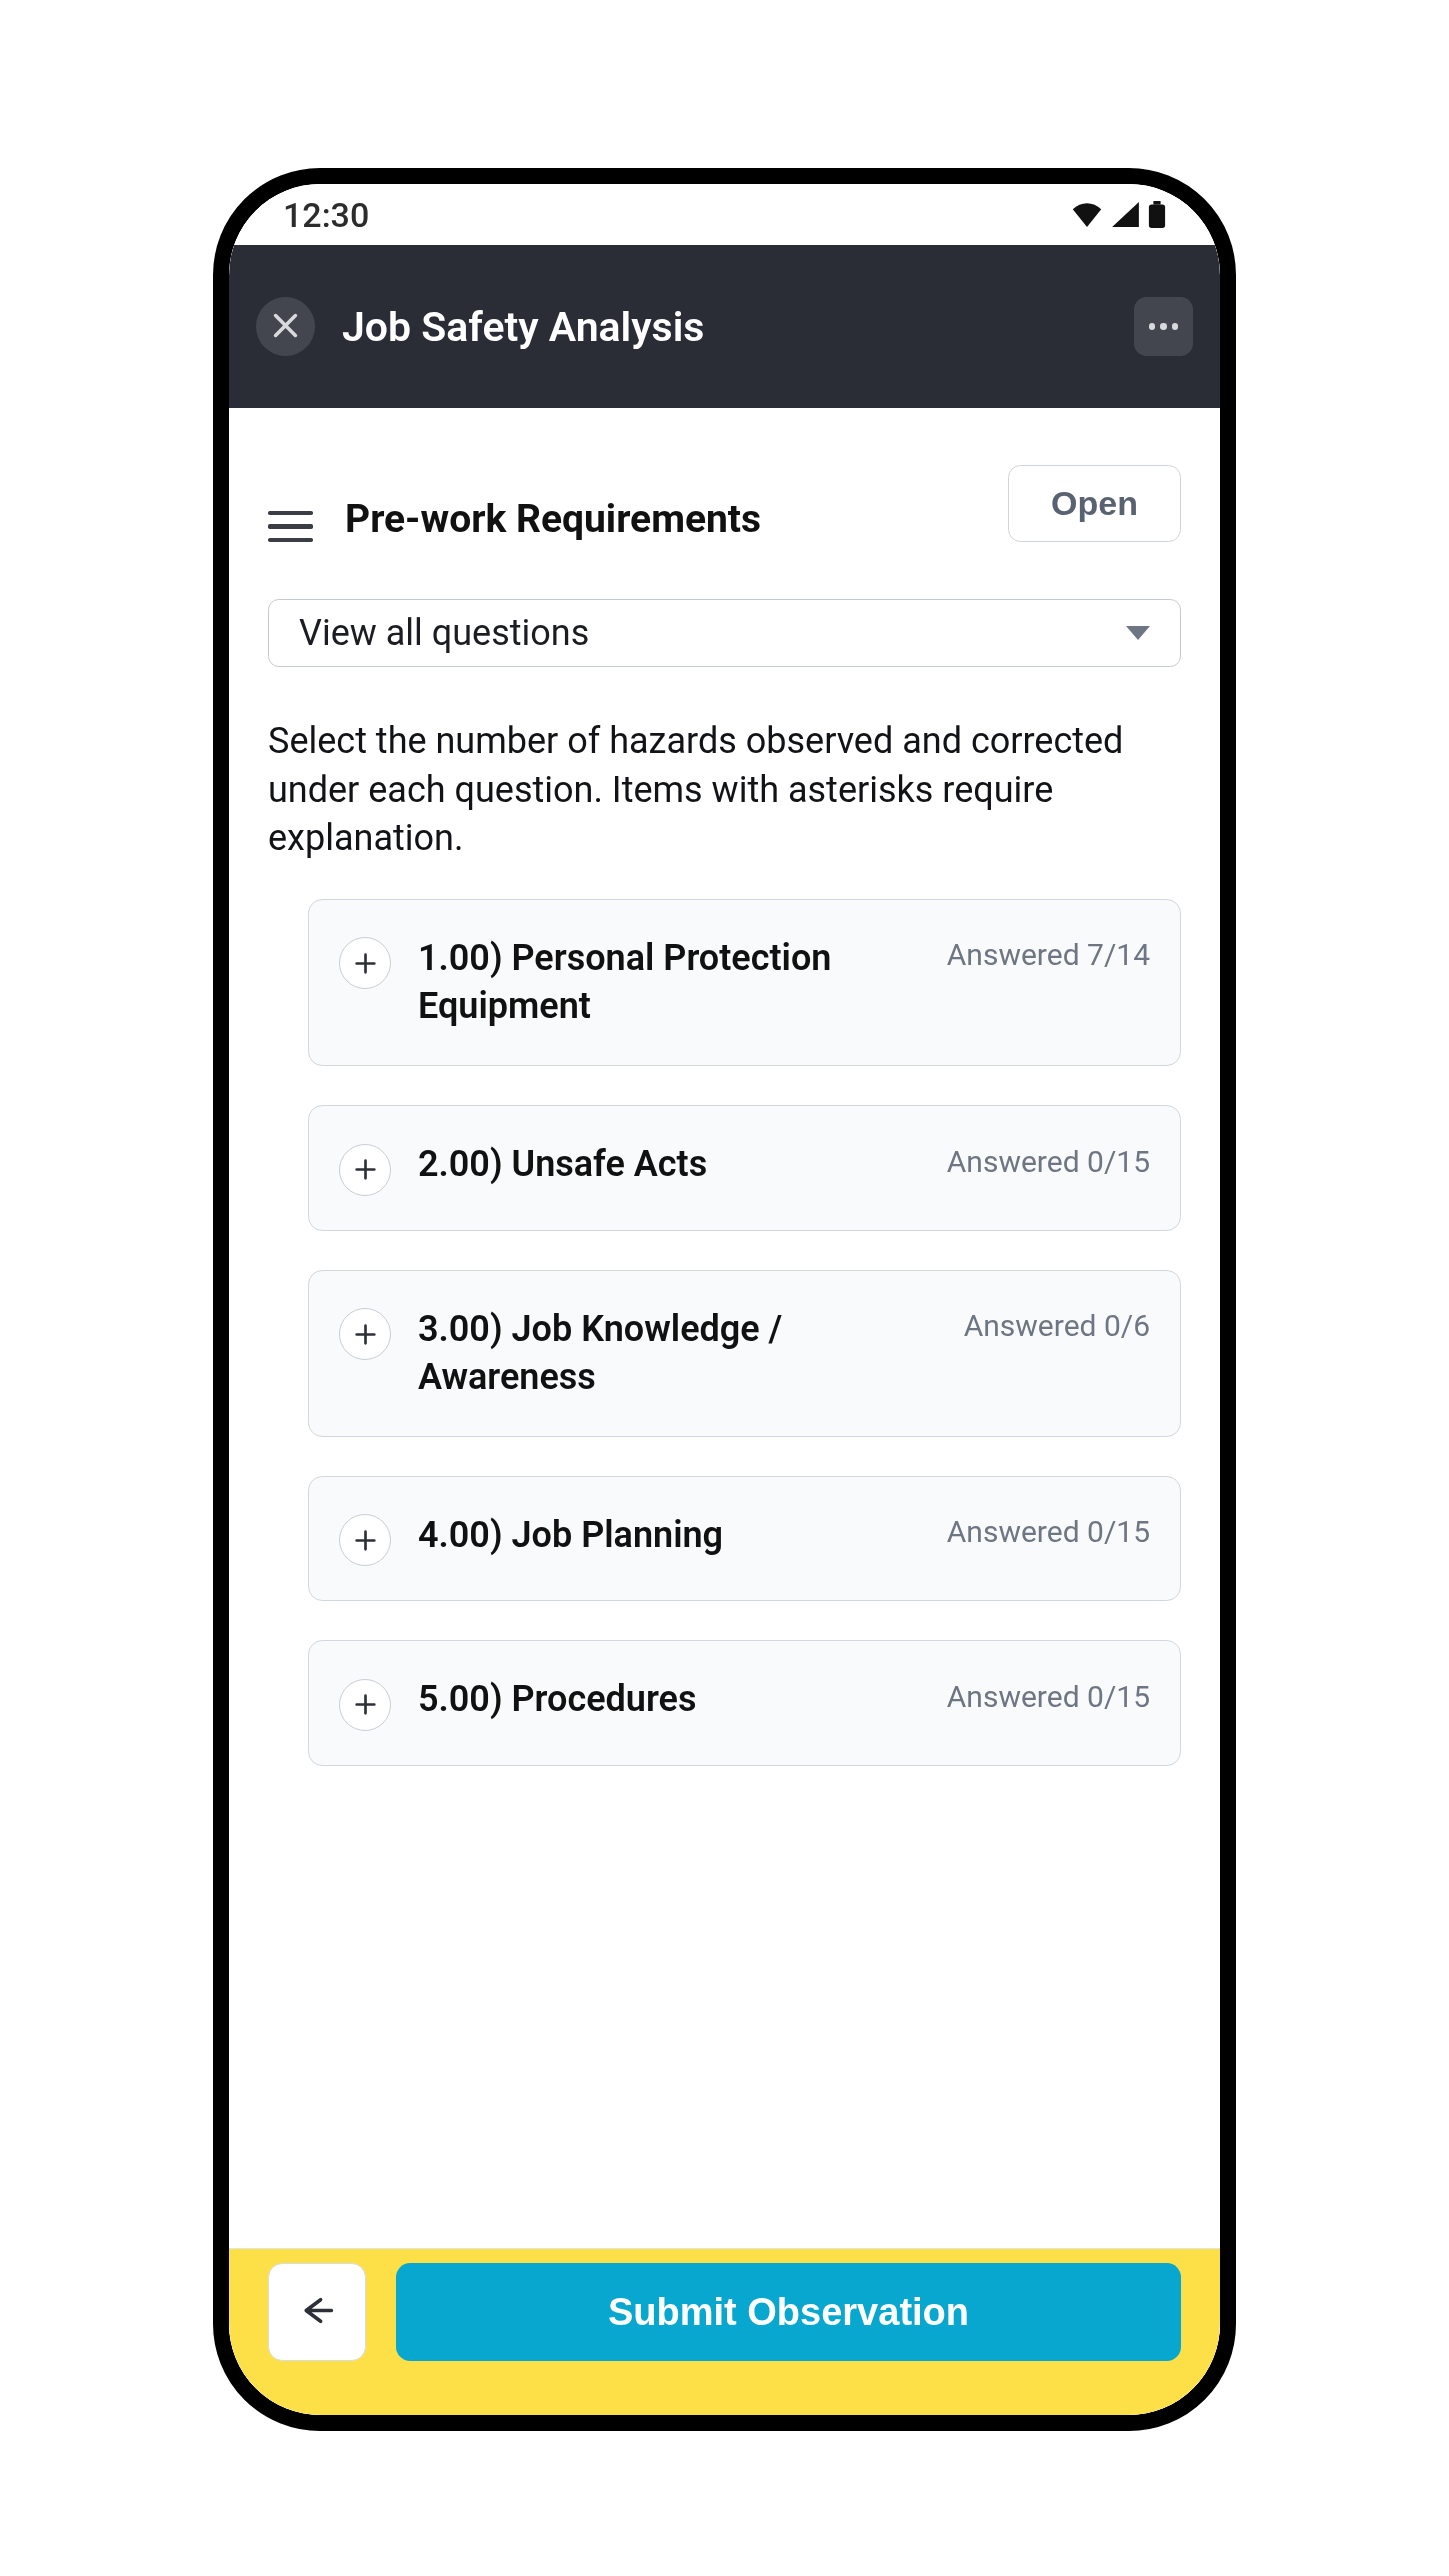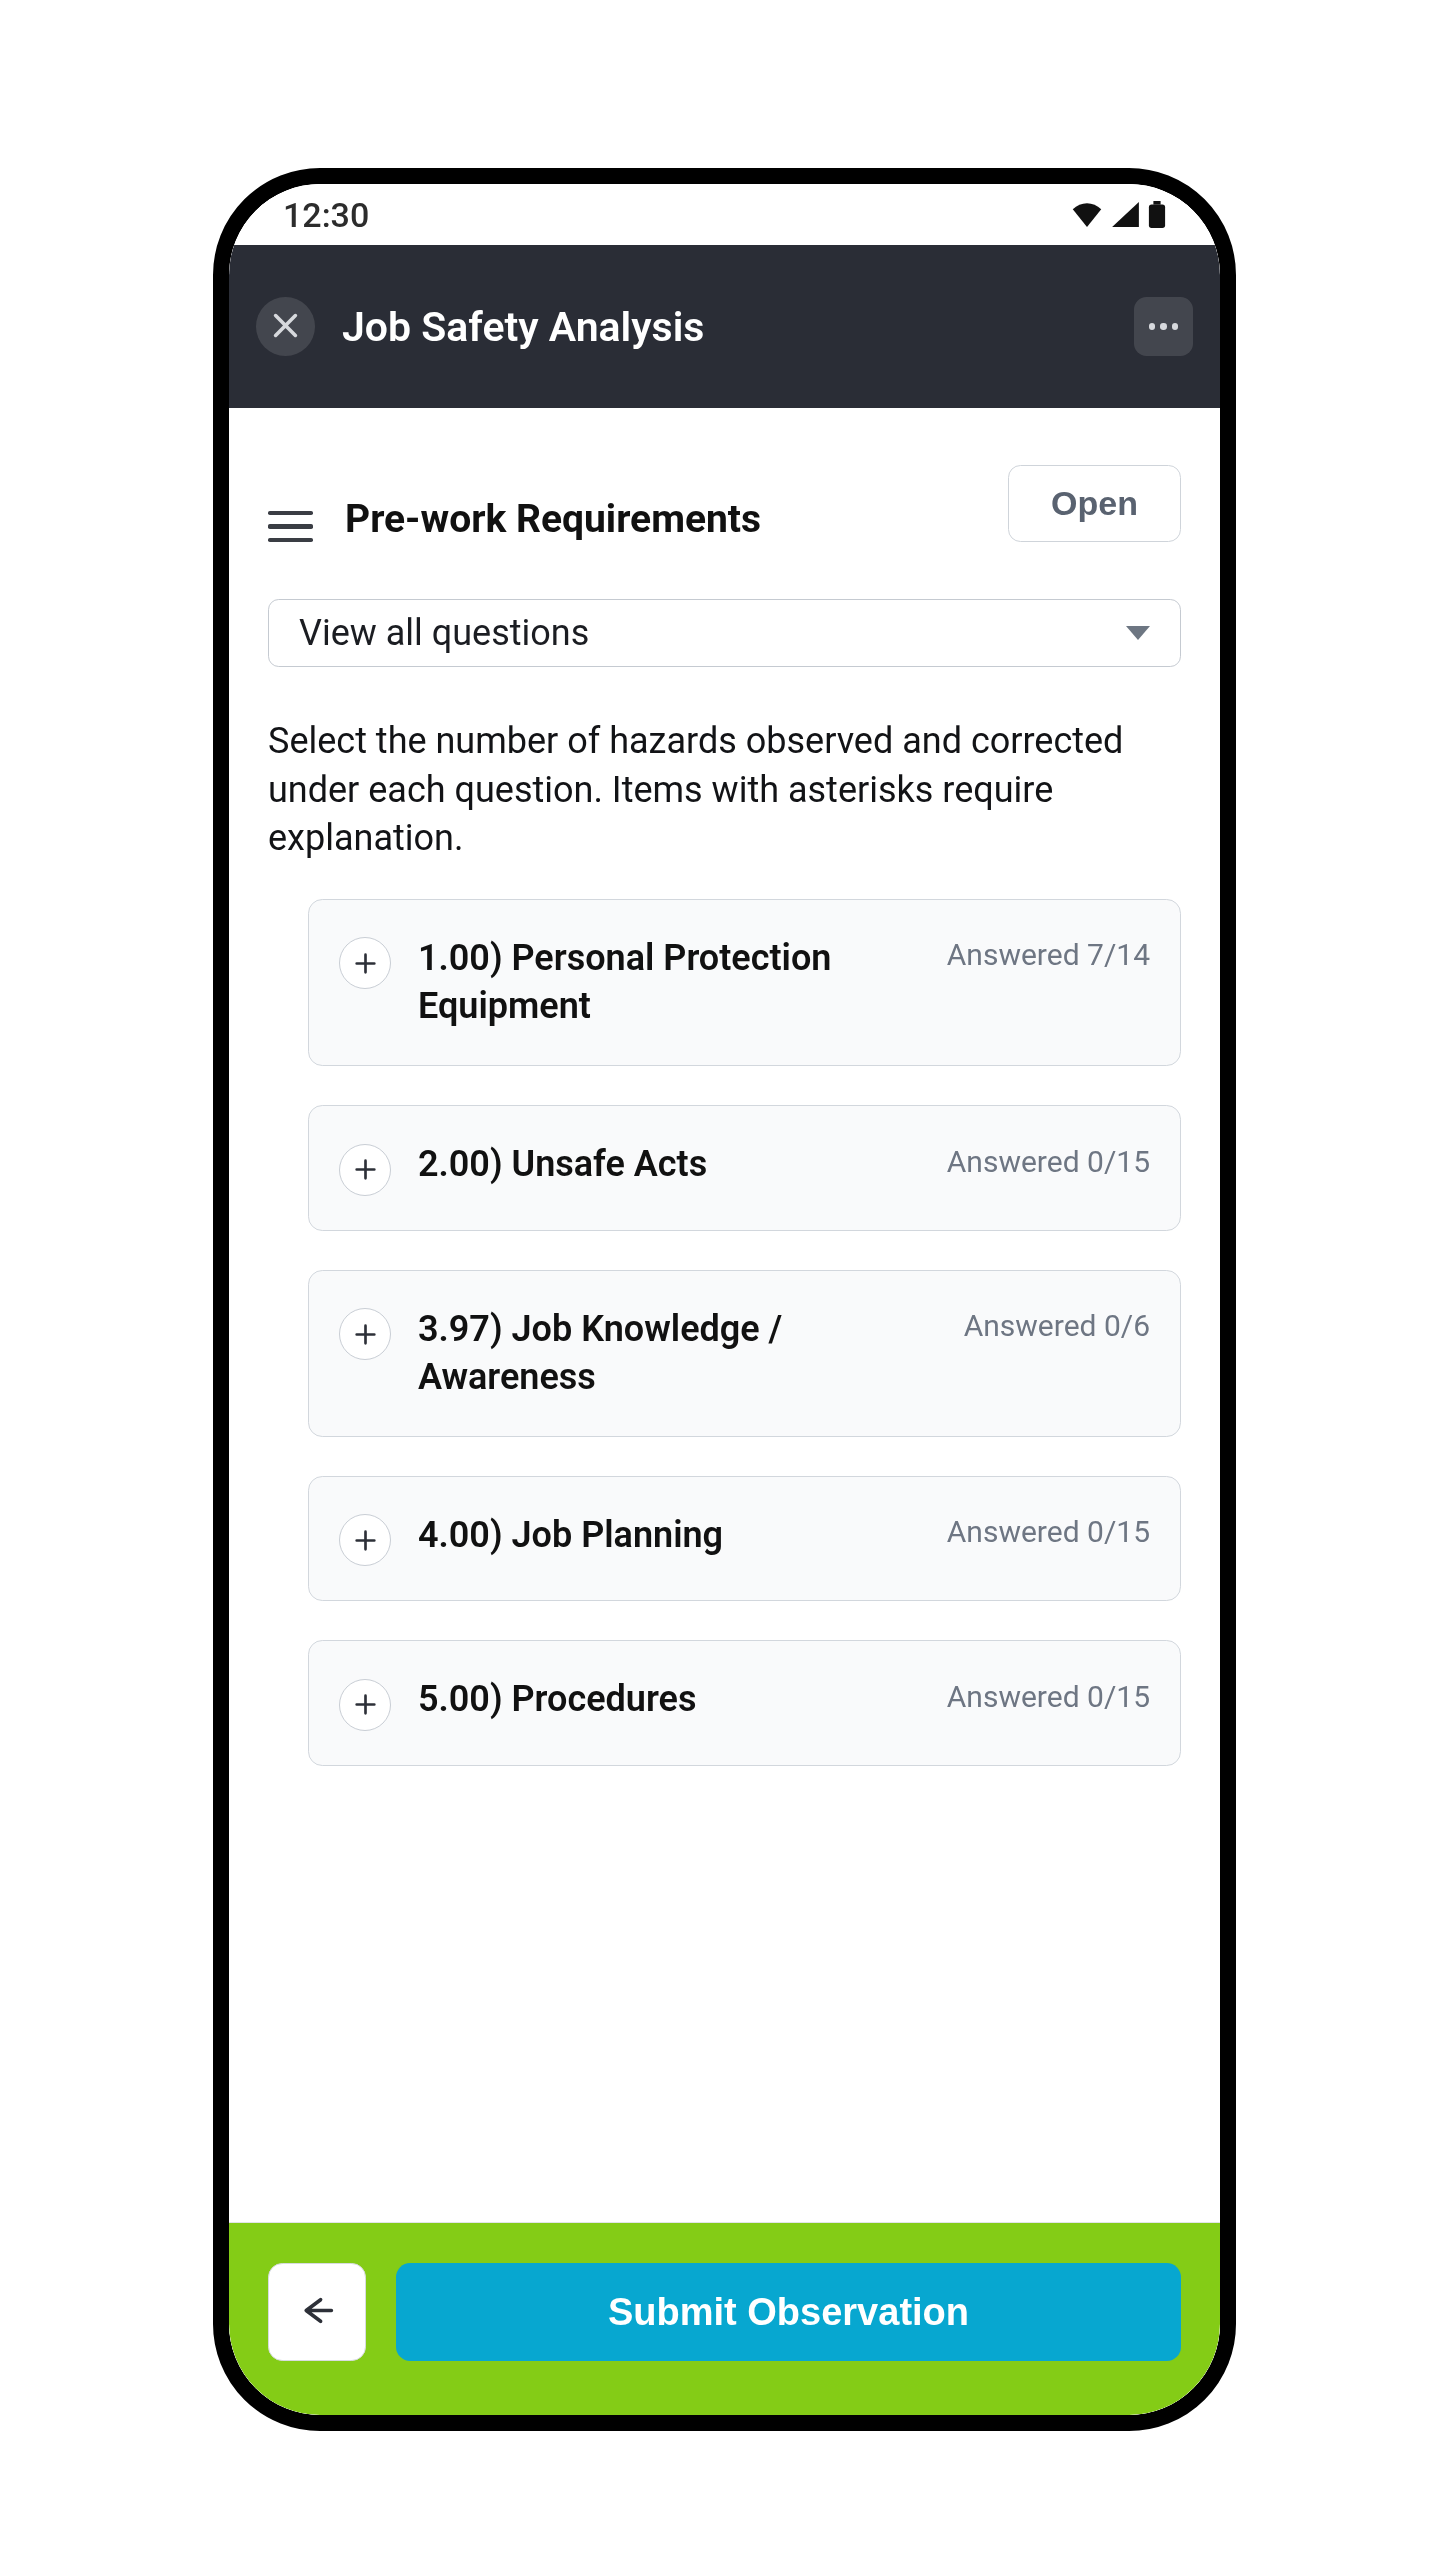--- a/index.html
+++ b/index.html
@@ -222,25 +222,25 @@
   .card-status {
     font-size: 30px;
     color: #6e7683;
     white-space: nowrap;
     padding-top: 3.6px;
   }
 
   
   .footer {
     border-top: 1.8px solid #e1e4e8;
-    padding: 40px 39px 54px 39px;
+    padding: 14px 39px 54px 39px;
     display: flex;
     align-items: flex-end;
     gap: 30px;
-    background: #84cc16;
+    background: #fde047;
   }
   .back-btn {
     width: 98px;
     height: 98px;
     border: 1.8px solid #d7dbe0;
     border-radius: 14.3px;
     background: #ffffff;
     display: flex;
     align-items: center;
     justify-content: center;
@@ -356,21 +356,21 @@
 
           <div class="card">
             <div class="expand-btn">
               <span>
                 <svg width="23" height="23" viewBox="0 0 26 26">
                     <path d="M13 3 V23 M3 13 H23" stroke="#2d3038" stroke-width="3" stroke-linecap="round"></path>
                   </svg>
               </span>
             </div>
             <div class="card-body">
-              <div class="card-title">3.97) Job Knowledge / Awareness</div>
+              <div class="card-title">3.00) Job Knowledge / Awareness</div>
               <div class="card-status">Answered 0/6</div>
             </div>
           </div>
 
           <div class="card">
             <div class="expand-btn">
               <span>
                 <svg width="23" height="23" viewBox="0 0 26 26">
                     <path d="M13 3 V23 M3 13 H23" stroke="#2d3038" stroke-width="3" stroke-linecap="round"></path>
                   </svg>

